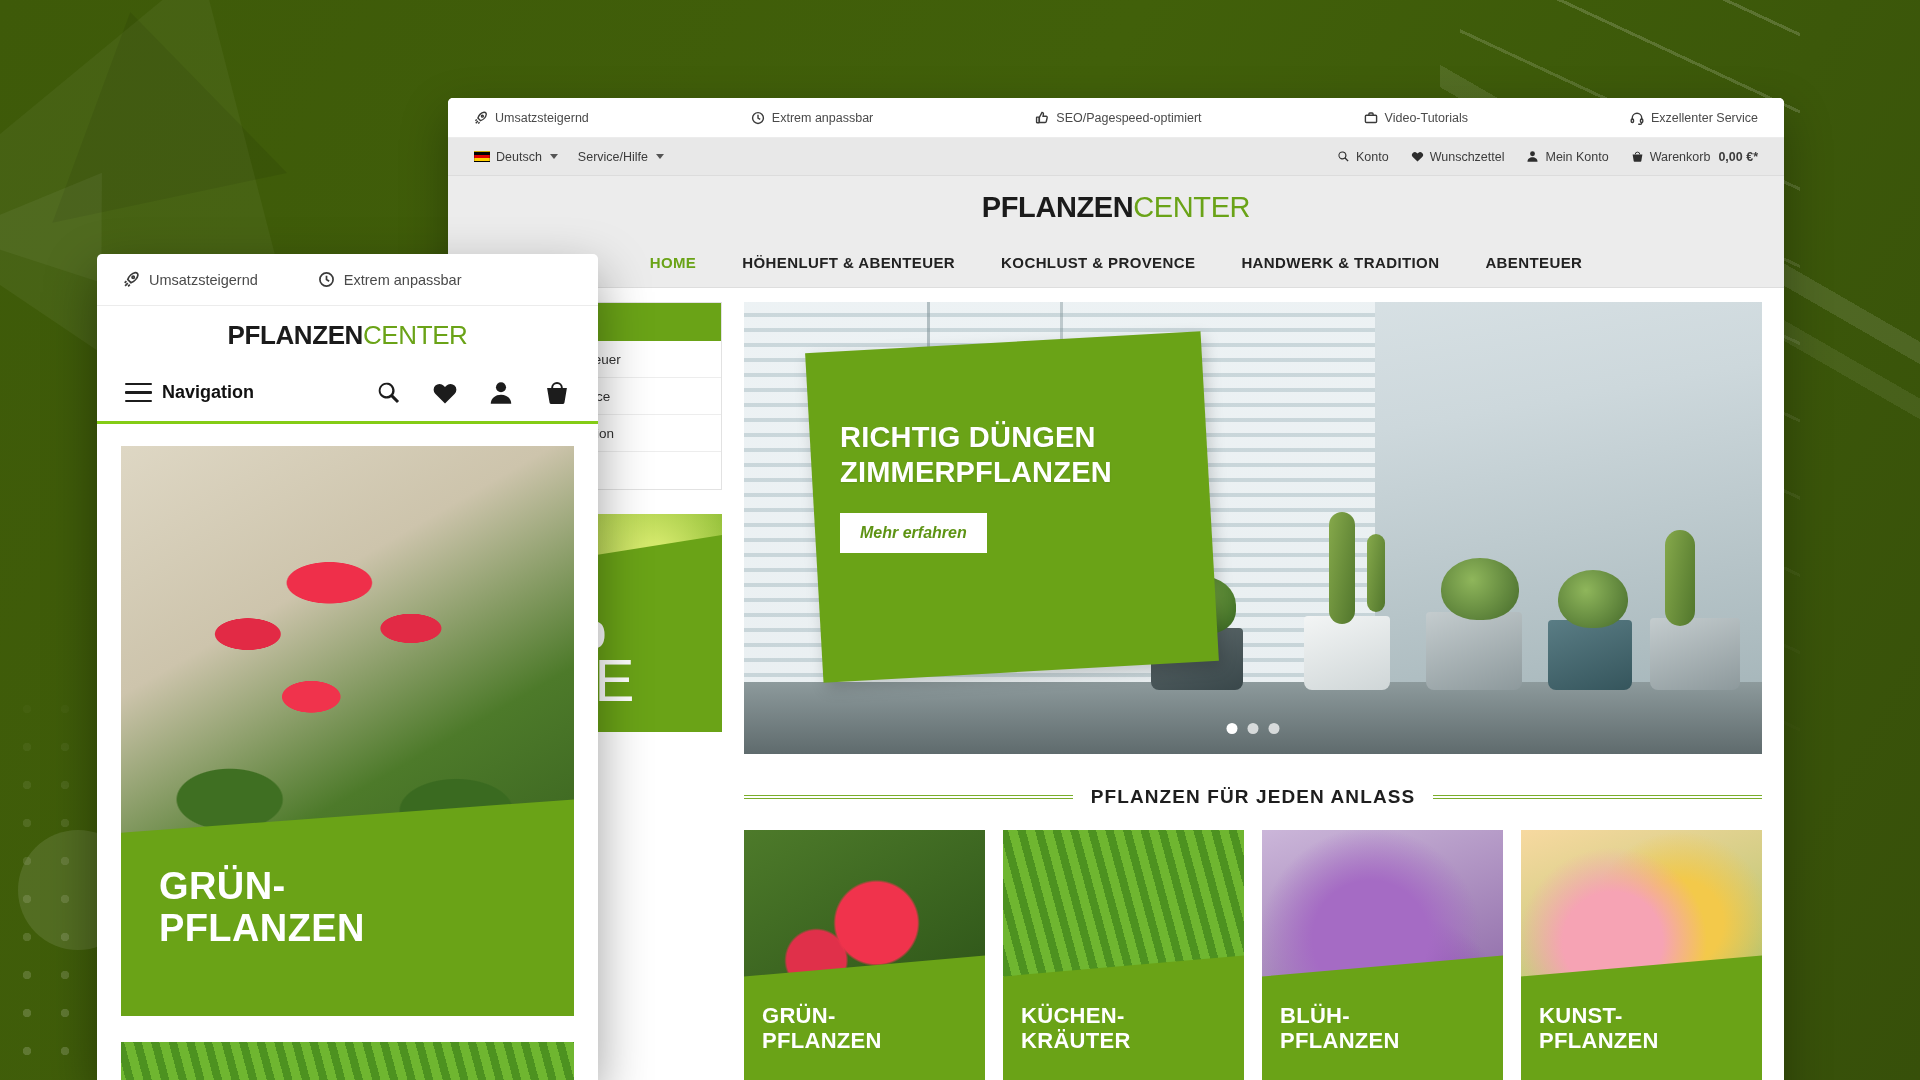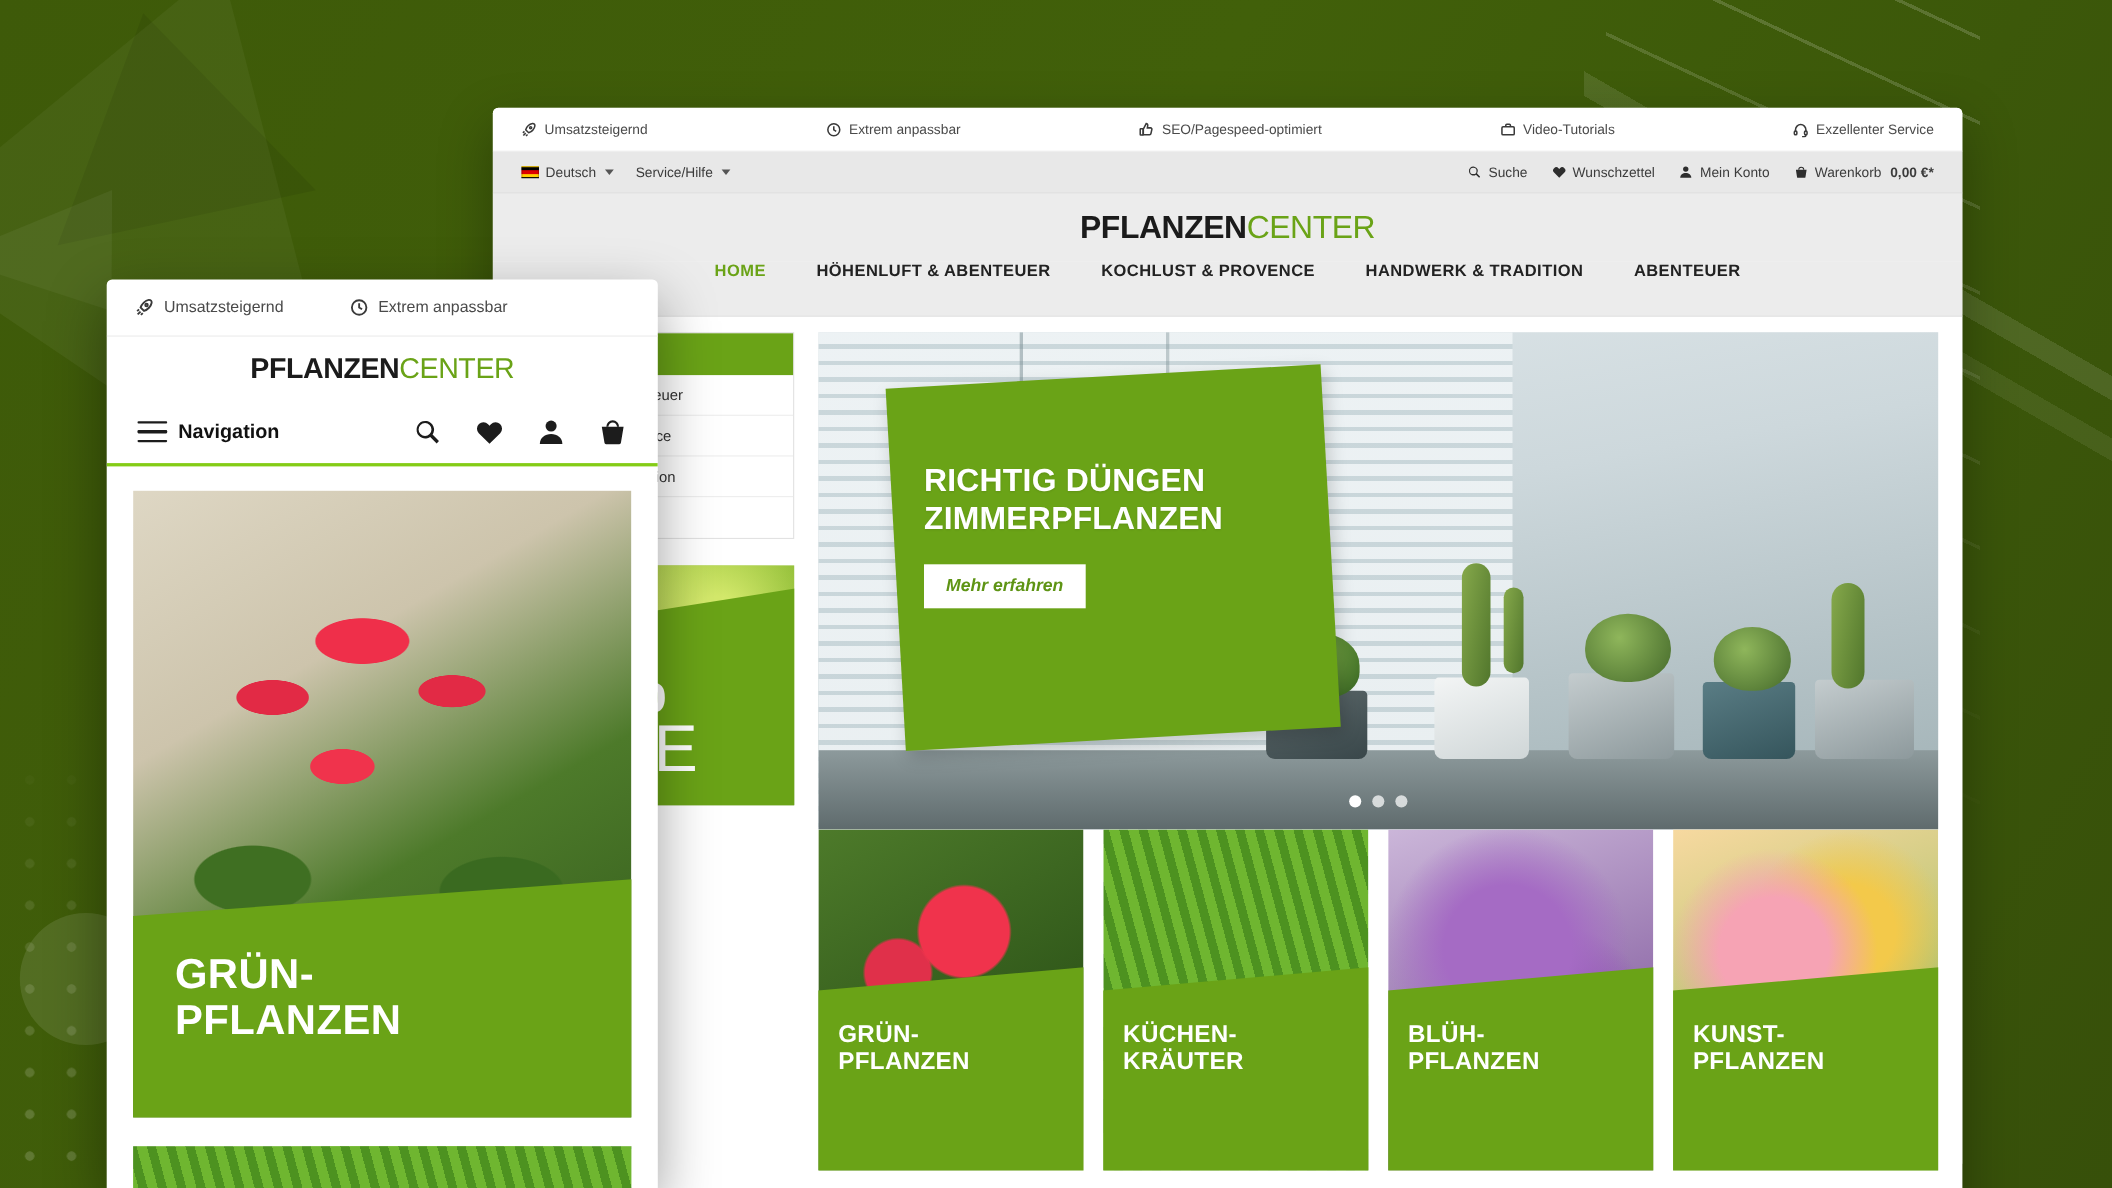--- a/index.html
+++ b/index.html
@@ -134,21 +134,21 @@
     background: #ececec;
     display: flex; align-items: center; justify-content: center;
   }
   .logo { font-size: 29px; letter-spacing: -0.4px; line-height: 1; }
   .logo .b { font-weight: 700; color: #1b1b1b; }
   .logo .g { font-weight: 400; color: #6aa317; }
 
   .mainnav {
     height: 50px;
     background: #ececec;
-    display: flex; justify-content: center;
+    display: flex; align-items: center; justify-content: center;
     gap: 46px;
     font-size: 15px; font-weight: 600; letter-spacing: 0.4px;
     color: #222;
     border-bottom: 1px solid #dedede;
   }
   .mainnav .it { white-space: nowrap; cursor: default; }
   .mainnav .it.active { color: #6aa317; }
 
   
   .content-row { display: flex; height: 770px; background: #fff; padding: 14px 22px 0 22px; gap: 22px; }
@@ -386,21 +386,21 @@
           <span class="caret"></span>
         </div>
       </div>
       <div class="util-right">
         <div class="util-item">
           <span class="u-ico">
             <svg viewBox="0 0 16 16" fill="currentColor">
                 <path d="M10.8 9.6a5 5 0 1 0-1.2 1.2l3.5 3.5 1.2-1.2-3.5-3.5zM6.6 10.2a3.6 3.6 0 1 1 0-7.2 3.6 3.6 0 0 1 0 7.2z"></path>
               </svg>
           </span>
-          <span>Suche</span>
+          <span>Konto</span>
         </div>
         <div class="util-item">
           <span class="u-ico">
             <svg viewBox="0 0 16 16" fill="currentColor">
                 <path d="M8 14.2 2.2 8.5a3.5 3.5 0 0 1 5-4.9L8 4.4l.8-.8a3.5 3.5 0 0 1 5 4.9z"></path>
               </svg>
           </span>
           <span>Wunschzettel</span>
         </div>
         <div class="util-item">
@@ -483,20 +483,25 @@
             <div class="hero-h">ZIMMERPFLANZEN</div>
             <div class="hero-btn">Mehr erfahren</div>
           </div>
           <div class="dots">
             <i class="on"></i>
             <i></i>
             <i></i>
           </div>
         </div>
 
+        <div class="sec-head">
+          <div class="sec-rule"></div>
+          <div class="sec-title">PFLANZEN FÜR JEDEN ANLASS</div>
+          <div class="sec-rule"></div>
+        </div>
 
         <div class="tiles">
           <div class="tile">
             <div class="photo ph-poinsettia"></div>
             <div class="band"></div>
             <div class="cap">
               <div>GRÜN-</div>
               <div>PFLANZEN</div>
             </div>
           </div>

